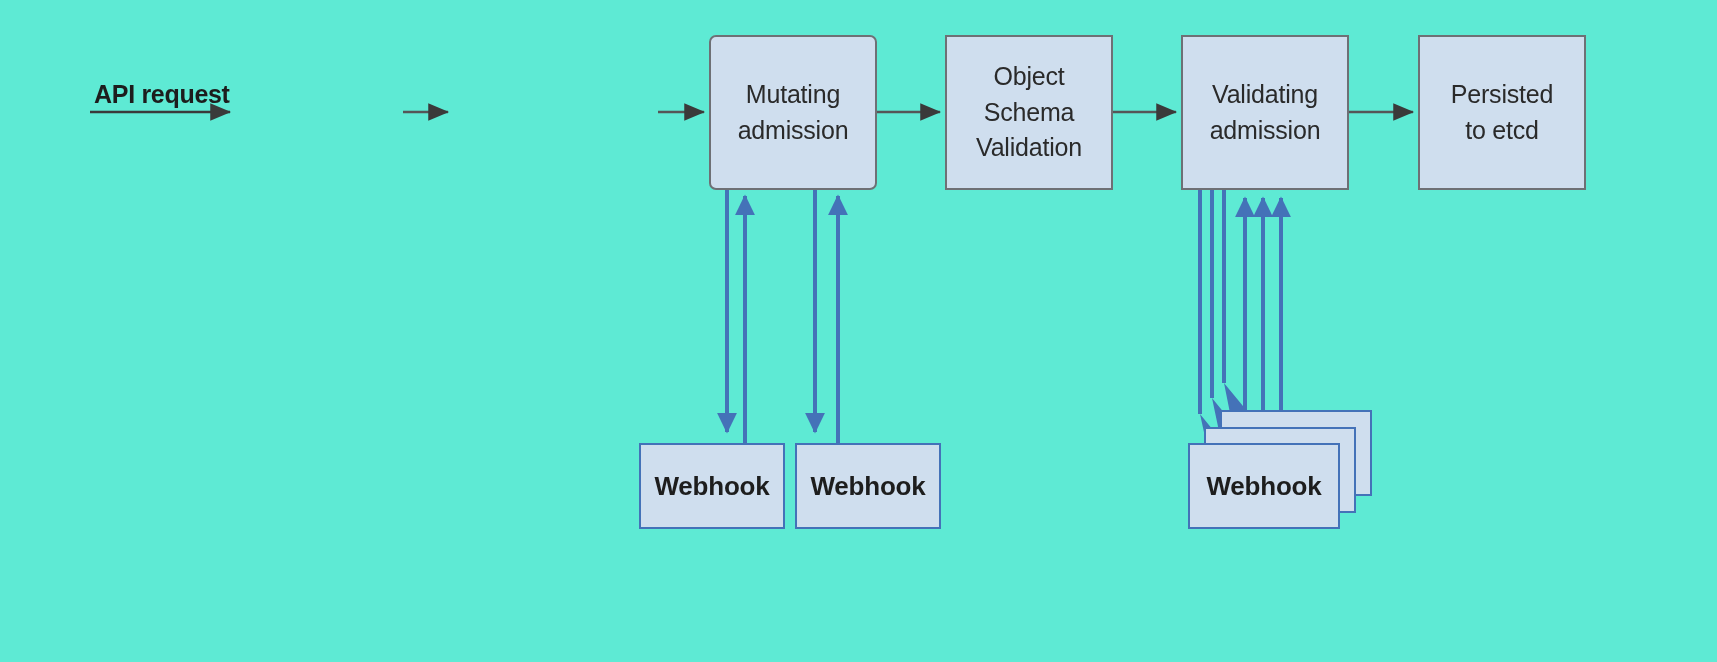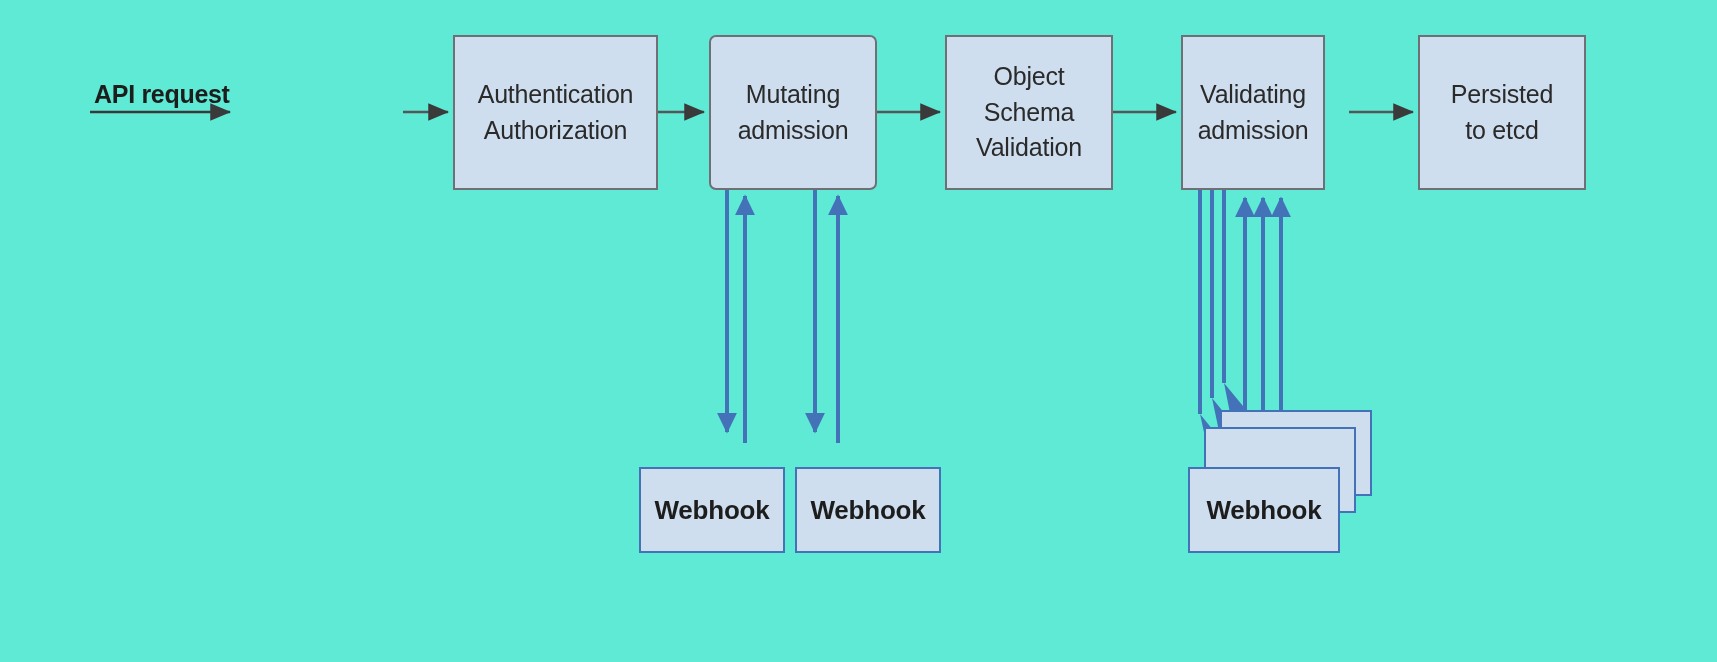--- a/index.html
+++ b/index.html
@@ -51,21 +51,20 @@
     box-sizing: border-box;
     display: flex;
     align-items: center;
     justify-content: center;
     text-align: center;
     color: #1d1d1d;
     font-family: "Liberation Sans", sans-serif;
     font-weight: bold;
     font-size: 26px;
     letter-spacing: -0.2px;
-    margin-top: 24px;
   }
   .webhook-stack-back {
     position: absolute;
     background: #cfdeee;
     border: 2px solid #4472b8;
     box-sizing: border-box;
   }
   .api-request-label {
     position: absolute;
     font-family: "Liberation Sans", sans-serif;
@@ -158,37 +157,33 @@
       <line x1="1263" y1="430" x2="1263" y2="198" stroke="#4472b8" stroke-width="4" marker-end="url(#arrow-blue-up)"></line>
     </g>
     <g>
       <line x1="1281" y1="414" x2="1281" y2="198" stroke="#4472b8" stroke-width="4" marker-end="url(#arrow-blue-up)"></line>
     </g>
   </svg>
 
   <div class="api-request-label" style="left:94px; top:80px;">API request</div>
 
 
-  <div class="phase-box" style="left:453px; top:35px; width:205px; height:155px;">
-    <span class="lbl">Authentication
-Authorization</span>
-  </div>
 
   <div class="phase-box" style="left:709px; top:35px; width:168px; height:155px;border-radius:7px;">
     <span class="lbl">Mutating
 admission</span>
   </div>
 
   <div class="phase-box" style="left:945px; top:35px; width:168px; height:155px;">
     <span class="lbl">Object
 Schema
 Validation</span>
   </div>
 
-  <div class="phase-box" style="left:1181px; top:35px; width:144px; height:155px;">
+  <div class="phase-box" style="left:1181px; top:35px; width:168px; height:155px;">
     <span class="lbl">Validating
 admission</span>
   </div>
 
   <div class="phase-box" style="left:1418px; top:35px; width:168px; height:155px;">
     <span class="lbl">Persisted
 to etcd</span>
   </div>
 
   <div class="webhook-stack-back" style="left:1220px; top:410px; width:152px; height:86px;"></div>

